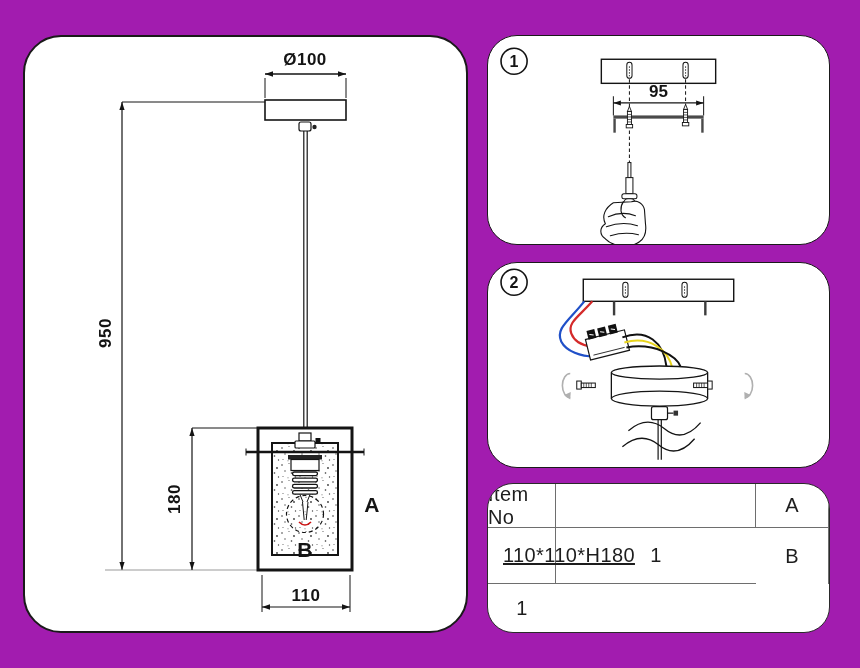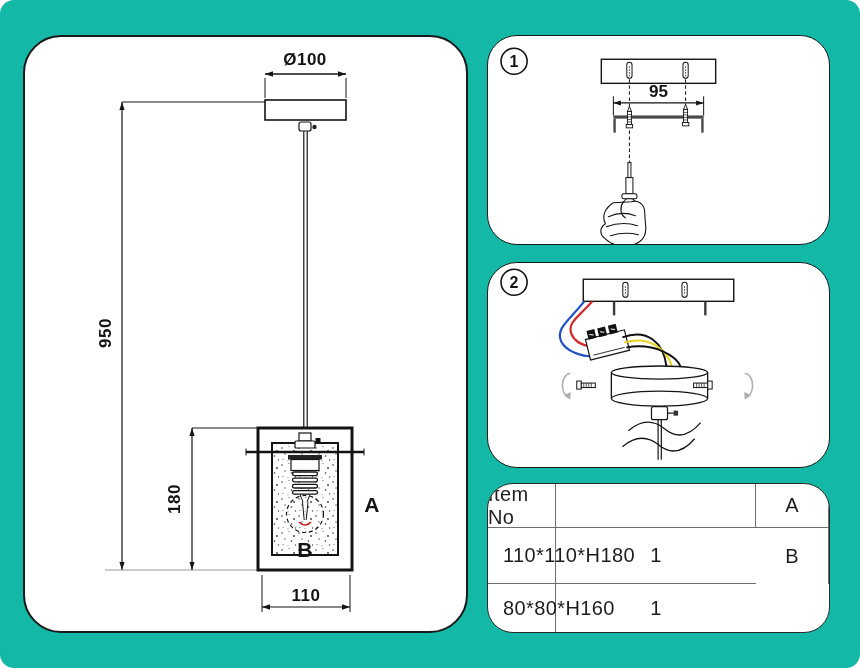--- a/index.html
+++ b/index.html
@@ -1,28 +1,28 @@
 <!DOCTYPE html>
 <html><head>
 <meta charset="utf-8">
 <style>
   html,body{margin:0;padding:0;background:#fff;}
-  .sheet{position:relative;width:860px;height:668px;background:#14b8a6;font-family:"Liberation Sans",sans-serif;border-radius:14px;}
+  .sheet{position:relative;width:860px;height:668px;background:#a21caf;font-family:"Liberation Sans",sans-serif;}
   .panel{position:absolute;background:#fff;border:2px solid #1a1a1a;box-sizing:border-box;}
   #main-panel{left:23px;top:35px;width:445px;height:598px;border-radius:38px;}
   #step1-panel{left:487px;top:35px;width:343px;height:210px;border-radius:30px;border-width:1.6px;}
   #step2-panel{left:487px;top:262px;width:343px;height:206px;border-radius:30px;border-width:1.6px;}
   #parts-table{left:487px;top:483px;width:343px;height:150px;border-radius:26px;border:1.6px solid #2a2a2a;
     position:absolute;background:#fff;box-sizing:border-box;overflow:hidden;
     display:grid;grid-template-columns:68px 200px 1fr;grid-template-rows:44px 56px 1fr;}
   .cell{border-right:1.4px solid #6e6e6e;border-bottom:1.4px solid #6e6e6e;display:flex;align-items:center;justify-content:center;
     font-size:20px;color:#1d1d1d;letter-spacing:.4px;}
   .cell.last-col{border-right:none;}
   .cell.last-row{border-bottom:none;}
-  .cell.size-cell{justify-content:flex-start;padding-left:15px;gap:1px;}
+  .cell.size-cell{justify-content:flex-start;padding-left:15px;gap:1px;text-decoration:underline;}
   .panel svg{display:block;width:100%;height:100%;}
   svg text{font-family:"Liberation Sans",sans-serif;font-weight:700;fill:#141414;letter-spacing:.5px;}
   svg .lbl-big{font-size:21px;}
   svg .lbl-dim{font-size:17px;}
   svg .lbl-step{font-size:16px;letter-spacing:0;}
 </style>
 </head>
 <body>
 
 <div class="sheet">
@@ -300,35 +300,16 @@
               <circle cx="7" cy="13.8" r="0.5" fill="#555"></circle>
           </pattern>
         </defs>
         <rect x="1.5" y="1.5" width="63" height="39" fill="#fff" stroke="#111" stroke-width="2.2"></rect>
         <rect x="7.5" y="7" width="51" height="28" fill="url(#stipA)" stroke="#111" stroke-width="1.2"></rect>
       </svg>
     </div>
     <div class="cell last-col">1</div>
 
     <div class="cell last-row">B</div>
-    <div class="cell size-cell last-row">
-      <span>80*80*H160</span>
-      <svg width="63" height="32" viewBox="0 0 63 32">
-        <defs>
-          <pattern id="stipB" width="15" height="15" patternUnits="userSpaceOnUse">
-            <rect width="15" height="15" fill="#fff"></rect>
-            <circle cx="2" cy="3" r="0.8" fill="#3a3a3a"></circle>
-              <circle cx="8" cy="1.5" r="0.6" fill="#555"></circle>
-            <circle cx="12.5" cy="5.5" r="0.9" fill="#3a3a3a"></circle>
-              <circle cx="4.5" cy="8" r="0.7" fill="#444"></circle>
-            <circle cx="10" cy="10" r="0.8" fill="#333"></circle>
-              <circle cx="2.5" cy="12.8" r="0.6" fill="#666"></circle>
-            <circle cx="13.5" cy="13" r="0.7" fill="#444"></circle>
-              <circle cx="7" cy="13.8" r="0.5" fill="#555"></circle>
-          </pattern>
-        </defs>
-        <rect x="1" y="1" width="61" height="30" fill="url(#stipB)" stroke="#111" stroke-width="1.6"></rect>
-      </svg>
-    </div>
     <div class="cell last-col last-row">1</div>
   </div>
 
 </div>
 
 </body></html>

